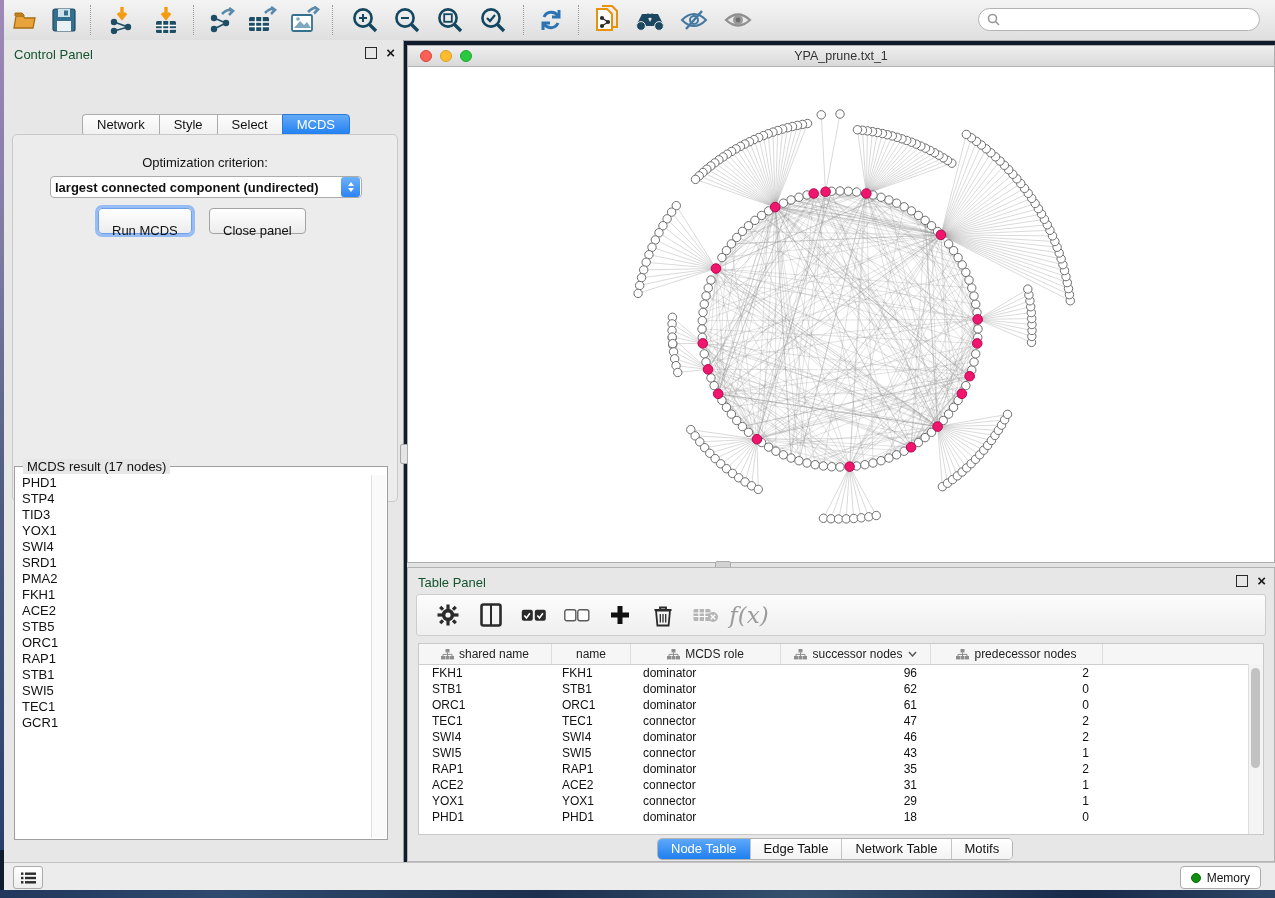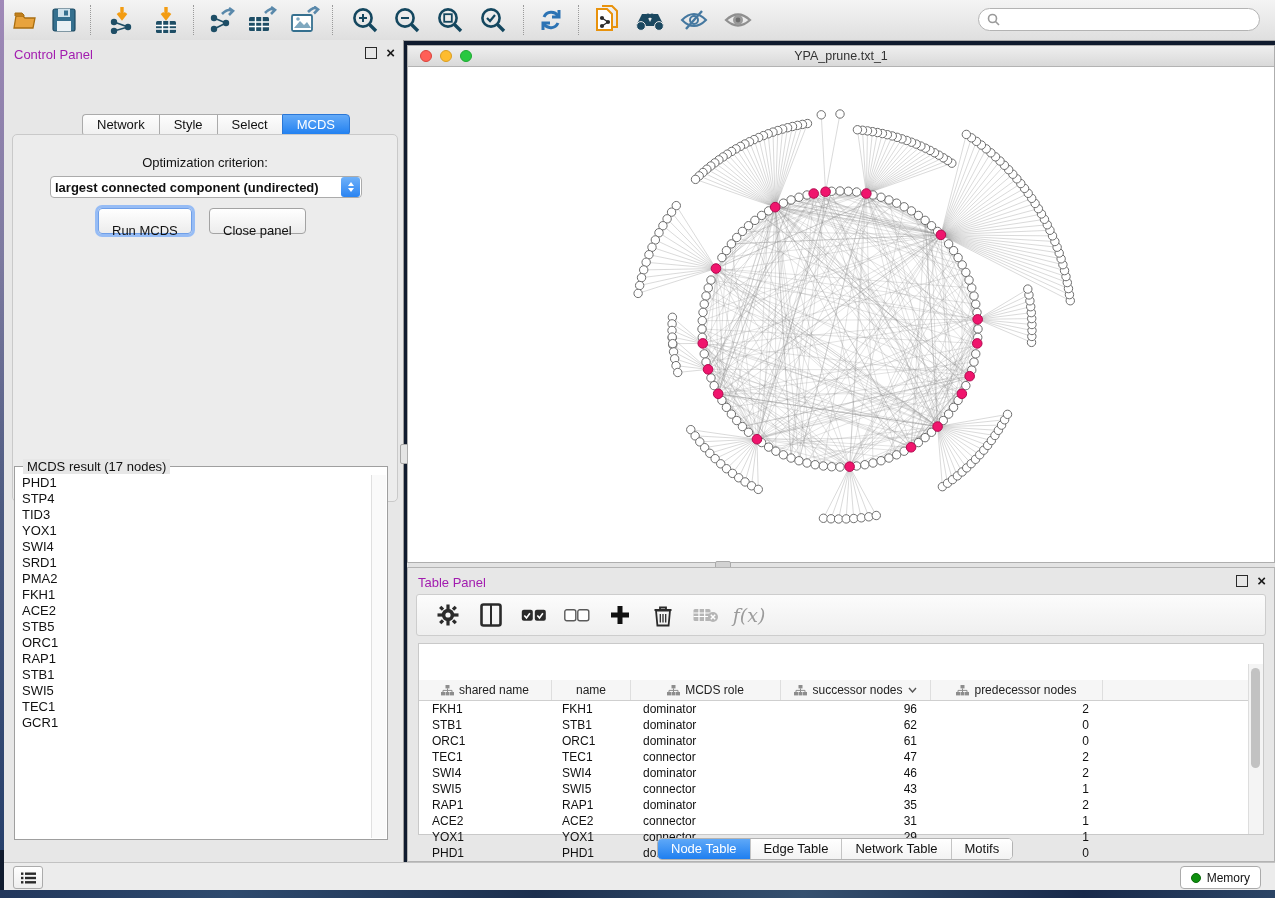--- a/index.html
+++ b/index.html
@@ -18,21 +18,21 @@
   #toolbar{left:0;top:0;width:1275px;height:40px;
     background:linear-gradient(#f4f4f4,#dfdfdf);border-bottom:1px solid #a9a9a9;}
   .tbi{position:absolute;top:4px;width:32px;height:32px;display:flex;align-items:center;justify-content:center;}
   .tsep{position:absolute;top:5px;width:0;height:30px;border-left:1px dotted #9a9a9a;}
   #search-box{position:absolute;right:15px;top:8px;width:282px;height:23px;background:#fff;
     border:1px solid #b3b3b3;border-radius:12px;display:flex;align-items:center;padding-left:8px;box-sizing:border-box;}
   #search-box input{border:none;outline:none;flex:1;font:12px "Liberation Sans",sans-serif;background:transparent;margin-left:5px;}
 
   
   #control-panel{left:4px;top:40px;width:400px;height:822px;background:#e7e7e7;border-right:1px solid #9c9c9c;box-sizing:border-box;}
-  .panel-title{position:absolute;left:10px;top:7px;font-size:13px;color:#a21caf;}
+  .panel-title{position:absolute;left:10px;top:7px;font-size:13px;color:#14532d;}
   .win-btns{position:absolute;right:8px;top:7px;display:flex;gap:9px;align-items:center;}
   .float-btn{width:10px;height:10px;border:1.6px solid #2a2a2a;display:inline-block;}
   .close-btn{font-size:15px;font-weight:bold;color:#1a1a1a;line-height:10px;}
 
   #cp-tabs{position:absolute;left:78px;top:74px;display:flex;}
   .cp-tab{height:20px;line-height:20px;padding:0 14px;font-size:13px;background:linear-gradient(#fdfdfd,#f0f0f0);
     border:1px solid #ababab;border-right:none;color:#111;}
   .cp-tab:first-child{border-radius:4px 0 0 4px;}
   .cp-tab:last-child{border-right:1px solid #ababab;border-radius:0 4px 4px 0;}
   .cp-tab.active{background:linear-gradient(#63aaf8,#1f7ff0);color:#fff;border-color:#2a77d6;}
@@ -69,24 +69,24 @@
   
   #hsplit{left:407px;top:563px;width:868px;height:4px;background:#e3e3e3;}
   #hsplit-handle{position:absolute;left:308px;top:-2px;width:14px;height:8px;background:#d2d2d2;border:1px solid #aaa;border-radius:2px;}
   #vsplit-handle{left:400px;top:444px;width:9px;height:18px;background:#e5e5e5;border:1px solid #a8a8a8;border-radius:2px;}
 
   
   #table-panel{left:407px;top:567px;width:868px;height:295px;background:#e7e7e7;border:1px solid #b3b3b3;box-sizing:border-box;}
   #tp-toolbar{position:absolute;left:8px;top:26px;right:8px;height:42px;background:linear-gradient(#fcfcfc,#efefef);
     border:1px solid #cdcdcd;border-radius:3px;display:flex;align-items:center;gap:17px;padding-left:18px;box-sizing:border-box;}
   .tpi{display:flex;align-items:center;justify-content:center;width:26px;height:26px;}
-  .fx-icon{font-family:"DejaVu Serif",serif;font-style:italic;font-size:19px;color:#9b9b9b;}
+  .fx-icon{font-family:"DejaVu Serif",serif;font-style:italic;font-size:23px;color:#9b9b9b;}
 
   #node-table{position:absolute;left:10px;top:75px;width:846px;height:192px;background:#fff;border:1px solid #c9c9c9;box-sizing:border-box;}
-  #nt-head{display:flex;height:20px;background:#f6f6f6;border-bottom:1px solid #cfcfcf;margin-top:36px;}
+  #nt-head{display:flex;height:20px;background:#f6f6f6;border-bottom:1px solid #cfcfcf;}
   .th{display:flex;align-items:center;justify-content:center;gap:5px;font-size:12px;color:#222;
       border-right:1px solid #dedede;box-sizing:border-box;}
   .th .hier{flex:none;}
   .c0{width:133px;} .c1{width:79px;} .c2{width:150px;} .c3{width:150px;} .c4{width:172px;} .cfill{flex:1;border-right:none;}
   .tr{display:flex;height:16px;line-height:16px;font-size:12px;color:#111;}
   .td{box-sizing:border-box;padding:0 4px;white-space:nowrap;overflow:hidden;}
   .td.c0{padding-left:13px;} .td.c1{padding-left:10px;} .td.c2{padding-left:12px;}
   .td.num{text-align:right;padding-right:14px;}
   #nt-scroll{position:absolute;right:0;top:20px;bottom:0;width:14px;background:#f4f4f4;border-left:1px solid #ddd;}
   #nt-thumb{position:absolute;left:2px;top:4px;width:9px;height:100px;background:#c2c2c2;border-radius:5px;}

